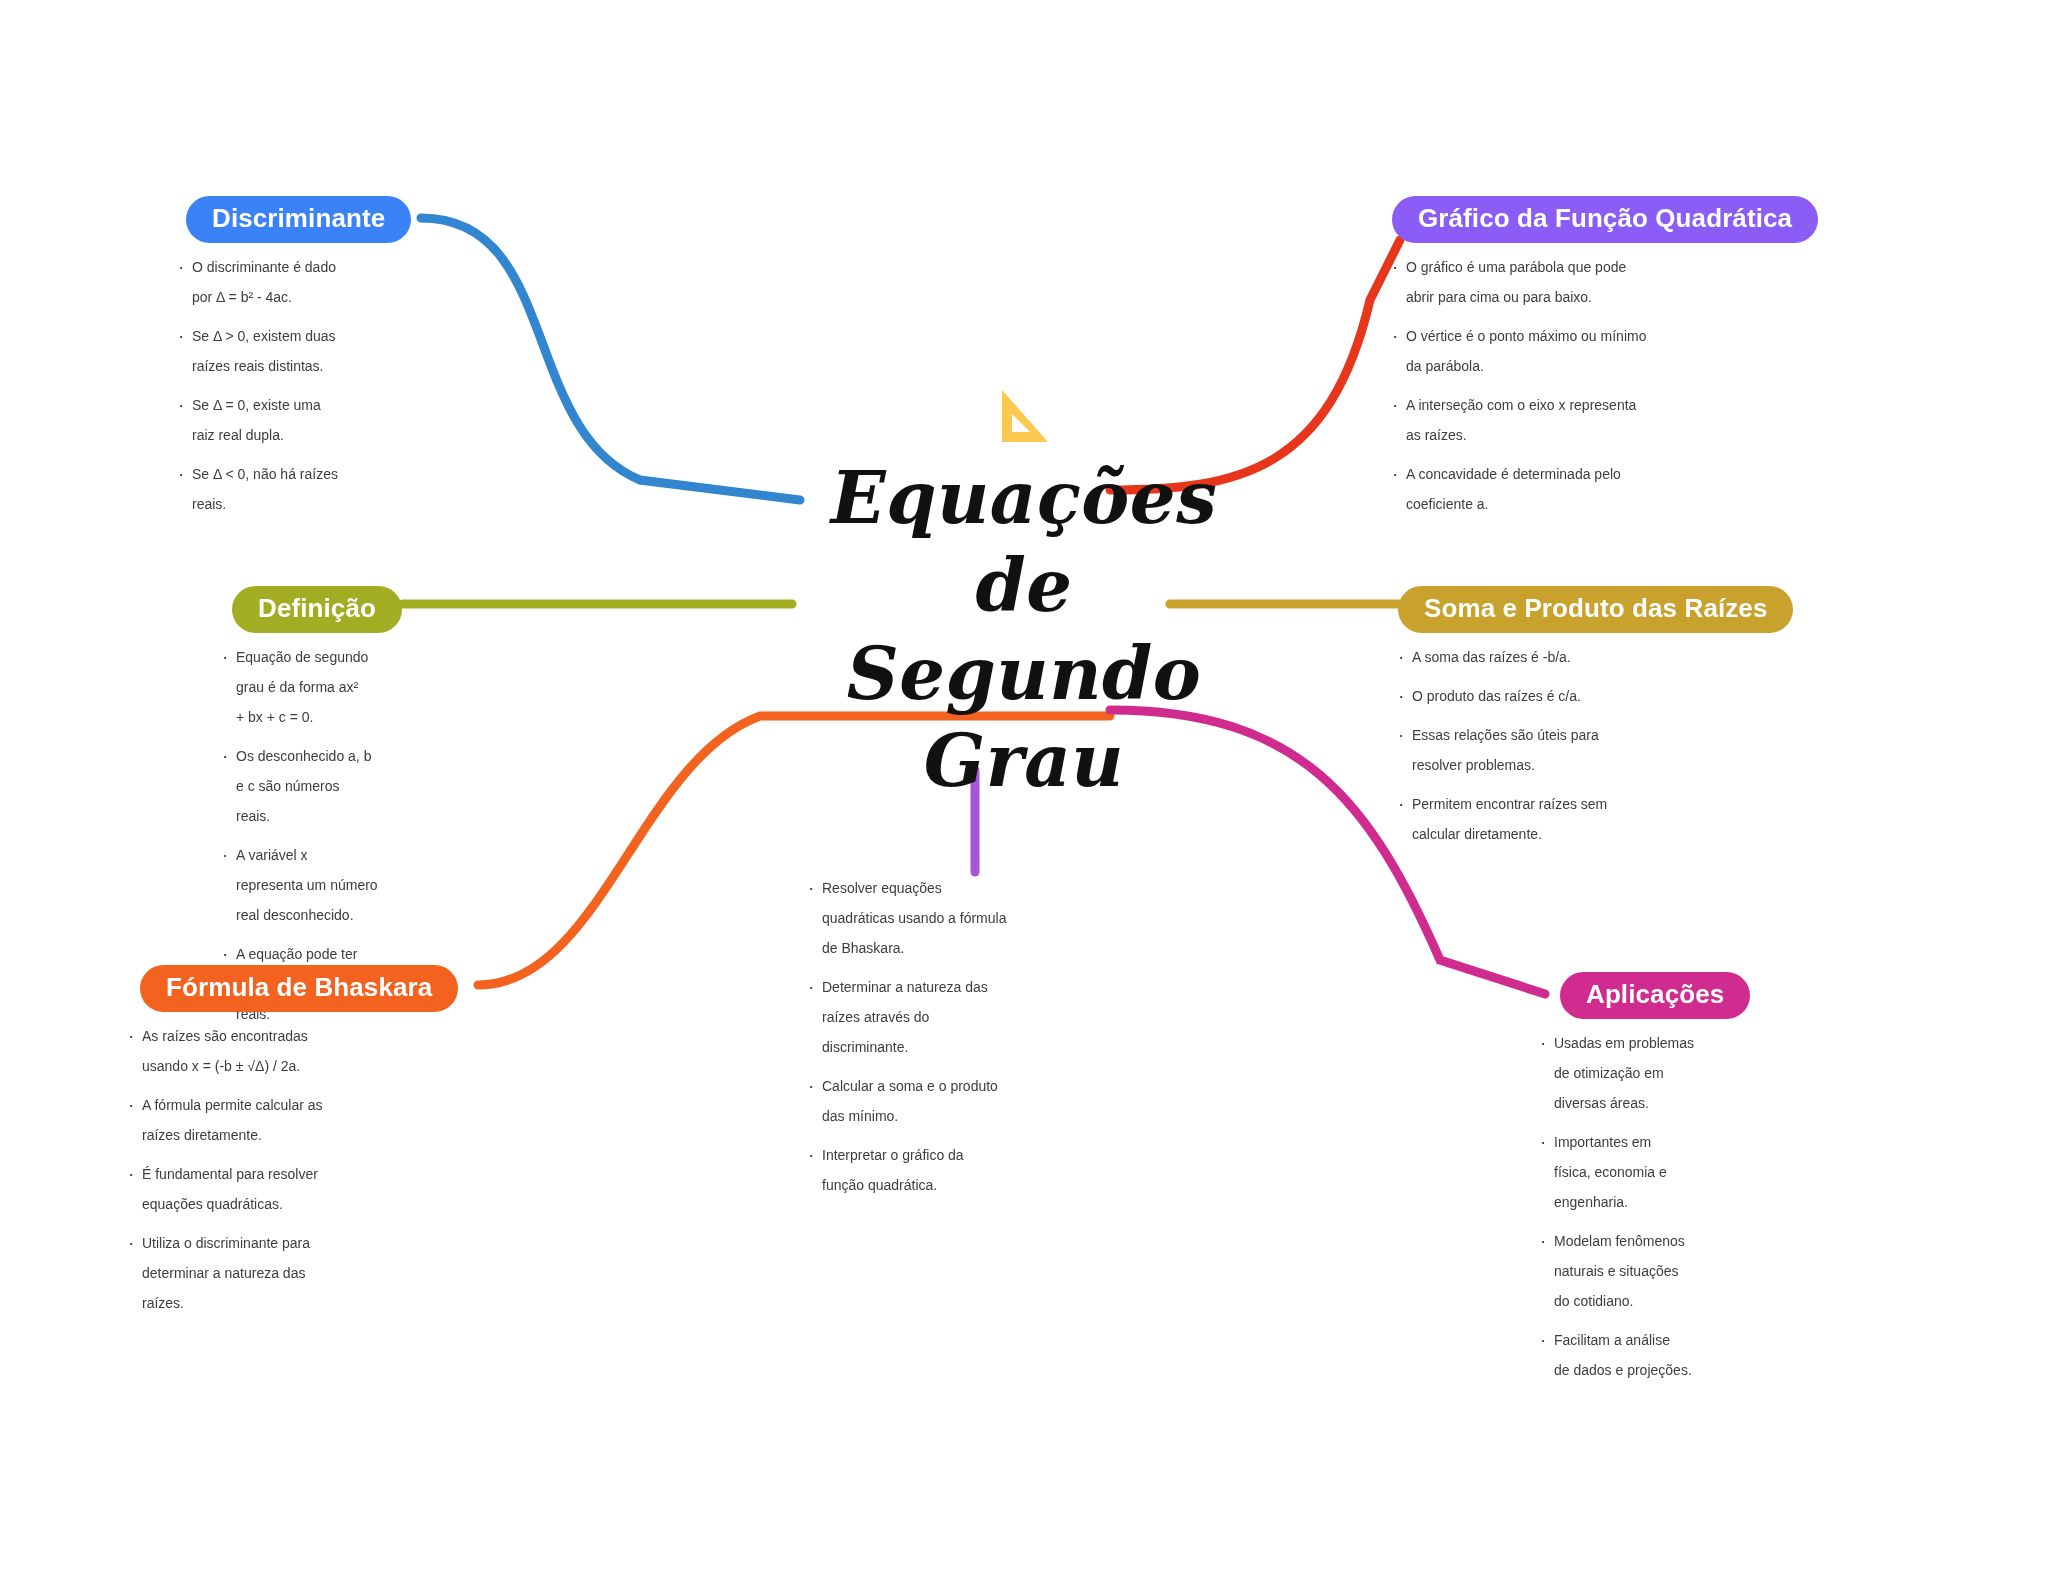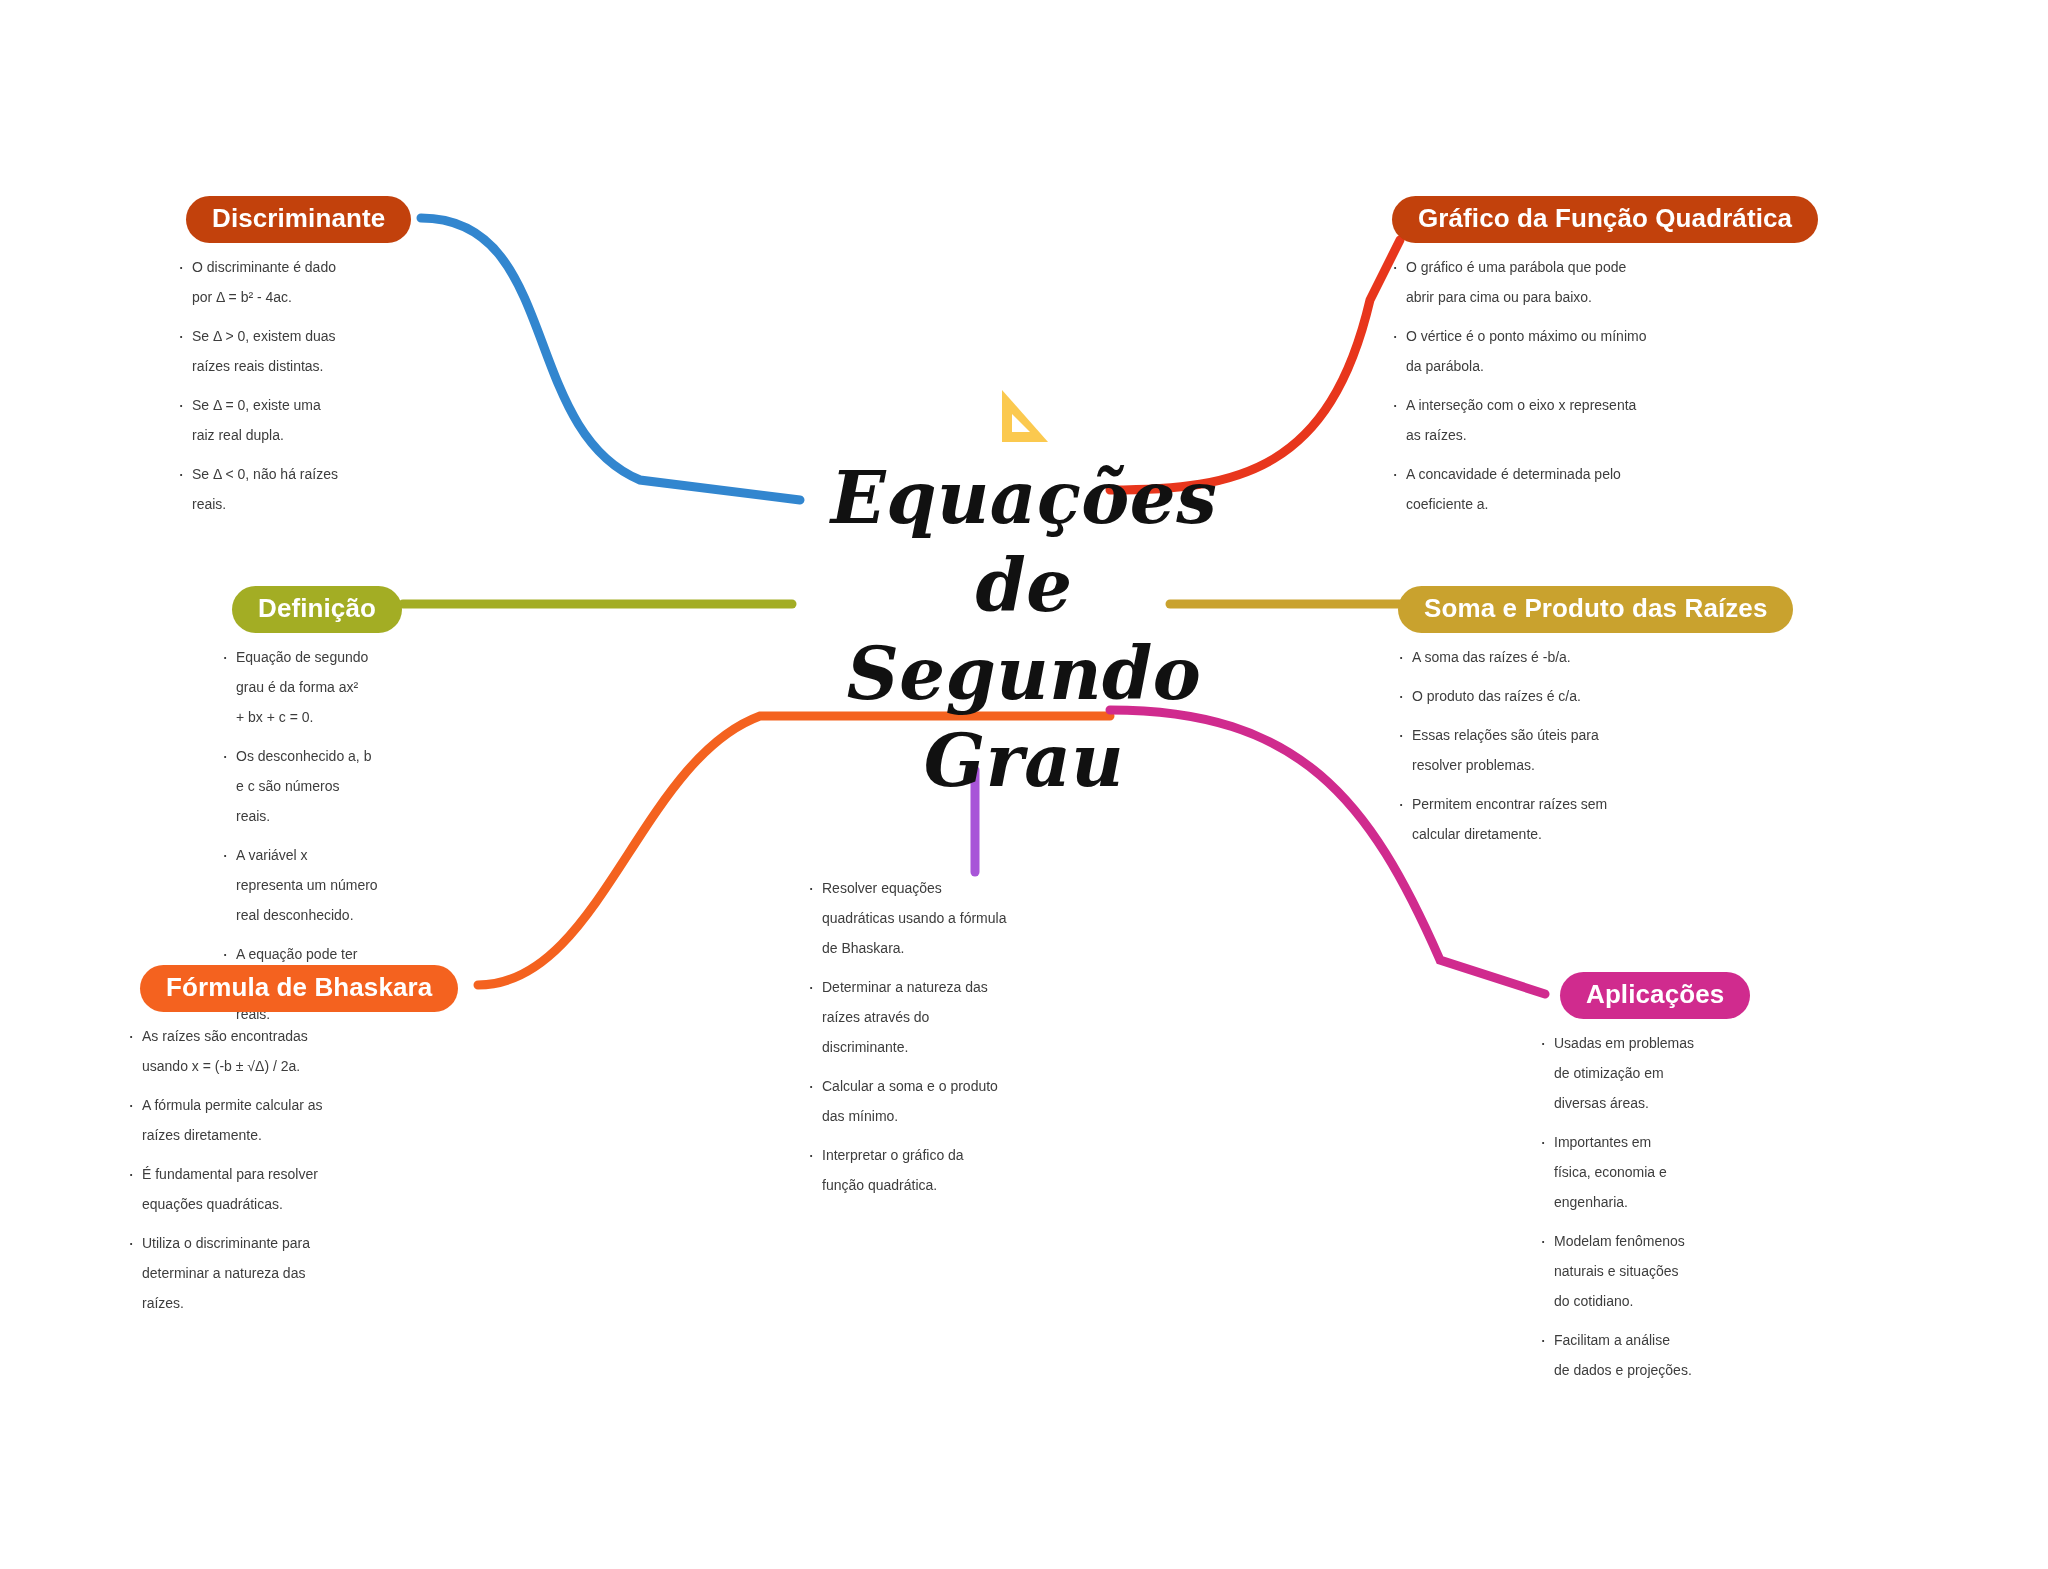--- a/index.html
+++ b/index.html
@@ -139,21 +139,21 @@
       <path d="M 8 4 L 8 56 L 54 56 Z" fill="#fbc94f"></path>
       <path d="M 18 28 L 18 46 L 36 46 Z" fill="#ffffff"></path>
     </svg>
     <div id="center-title">Equações
 de
 Segundo
 Grau</div>
   </div>
 
   <div class="branch" id="branch-discriminante">
-    <div class="branch-header hdr-left" style="background:#c2410c">Discriminante</div>
+    <div class="branch-header hdr-left" style="background:#3b82f6">Discriminante</div>
     <div class="branch-body">
       <div class="bullet-row">
         <span class="bullet-dot">·</span>
         <span class="bullet-text">O discriminante é dado
 por Δ = b² - 4ac.</span>
       </div>
       <div class="bullet-row">
         <span class="bullet-dot">·</span>
         <span class="bullet-text">Se Δ &gt; 0, existem duas
 raízes reais distintas.</span>
@@ -165,21 +165,21 @@
       </div>
       <div class="bullet-row">
         <span class="bullet-dot">·</span>
         <span class="bullet-text">Se Δ &lt; 0, não há raízes
 reais.</span>
       </div>
     </div>
   </div>
 
   <div class="branch" id="branch-grafico">
-    <div class="branch-header hdr-left" style="background:#c2410c">Gráfico da Função Quadrática</div>
+    <div class="branch-header hdr-left" style="background:#8b5cf6">Gráfico da Função Quadrática</div>
     <div class="branch-body">
       <div class="bullet-row">
         <span class="bullet-dot">·</span>
         <span class="bullet-text">O gráfico é uma parábola que pode
 abrir para cima ou para baixo.</span>
       </div>
       <div class="bullet-row">
         <span class="bullet-dot">·</span>
         <span class="bullet-text">O vértice é o ponto máximo ou mínimo
 da parábola.</span>

